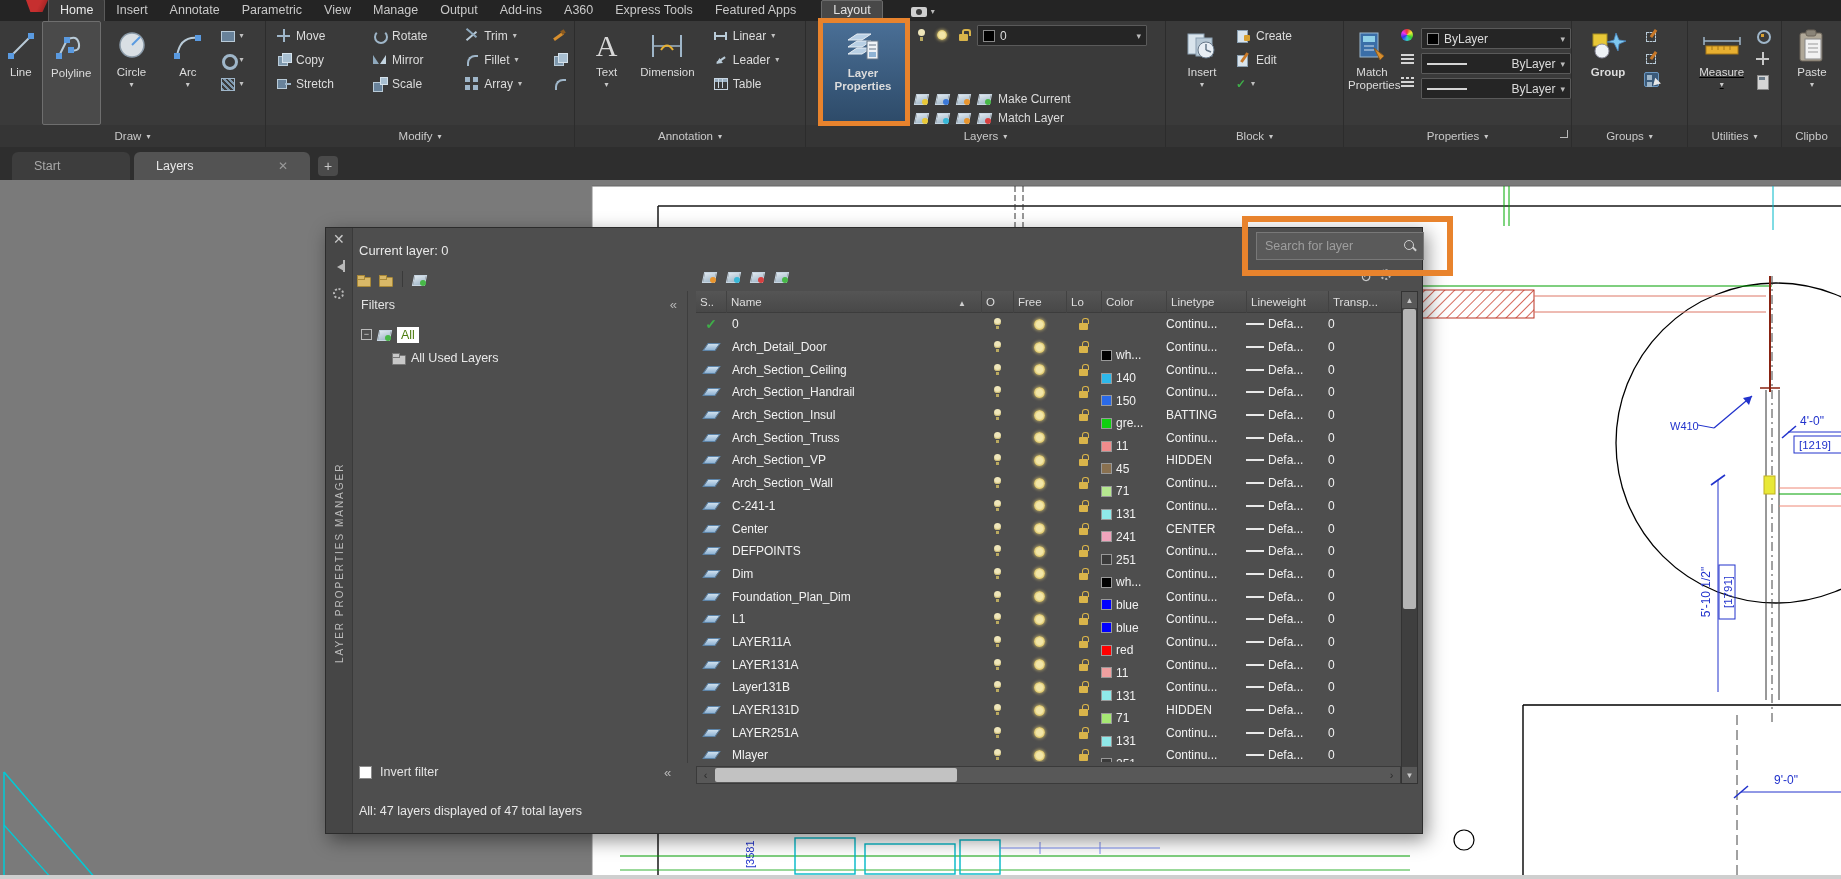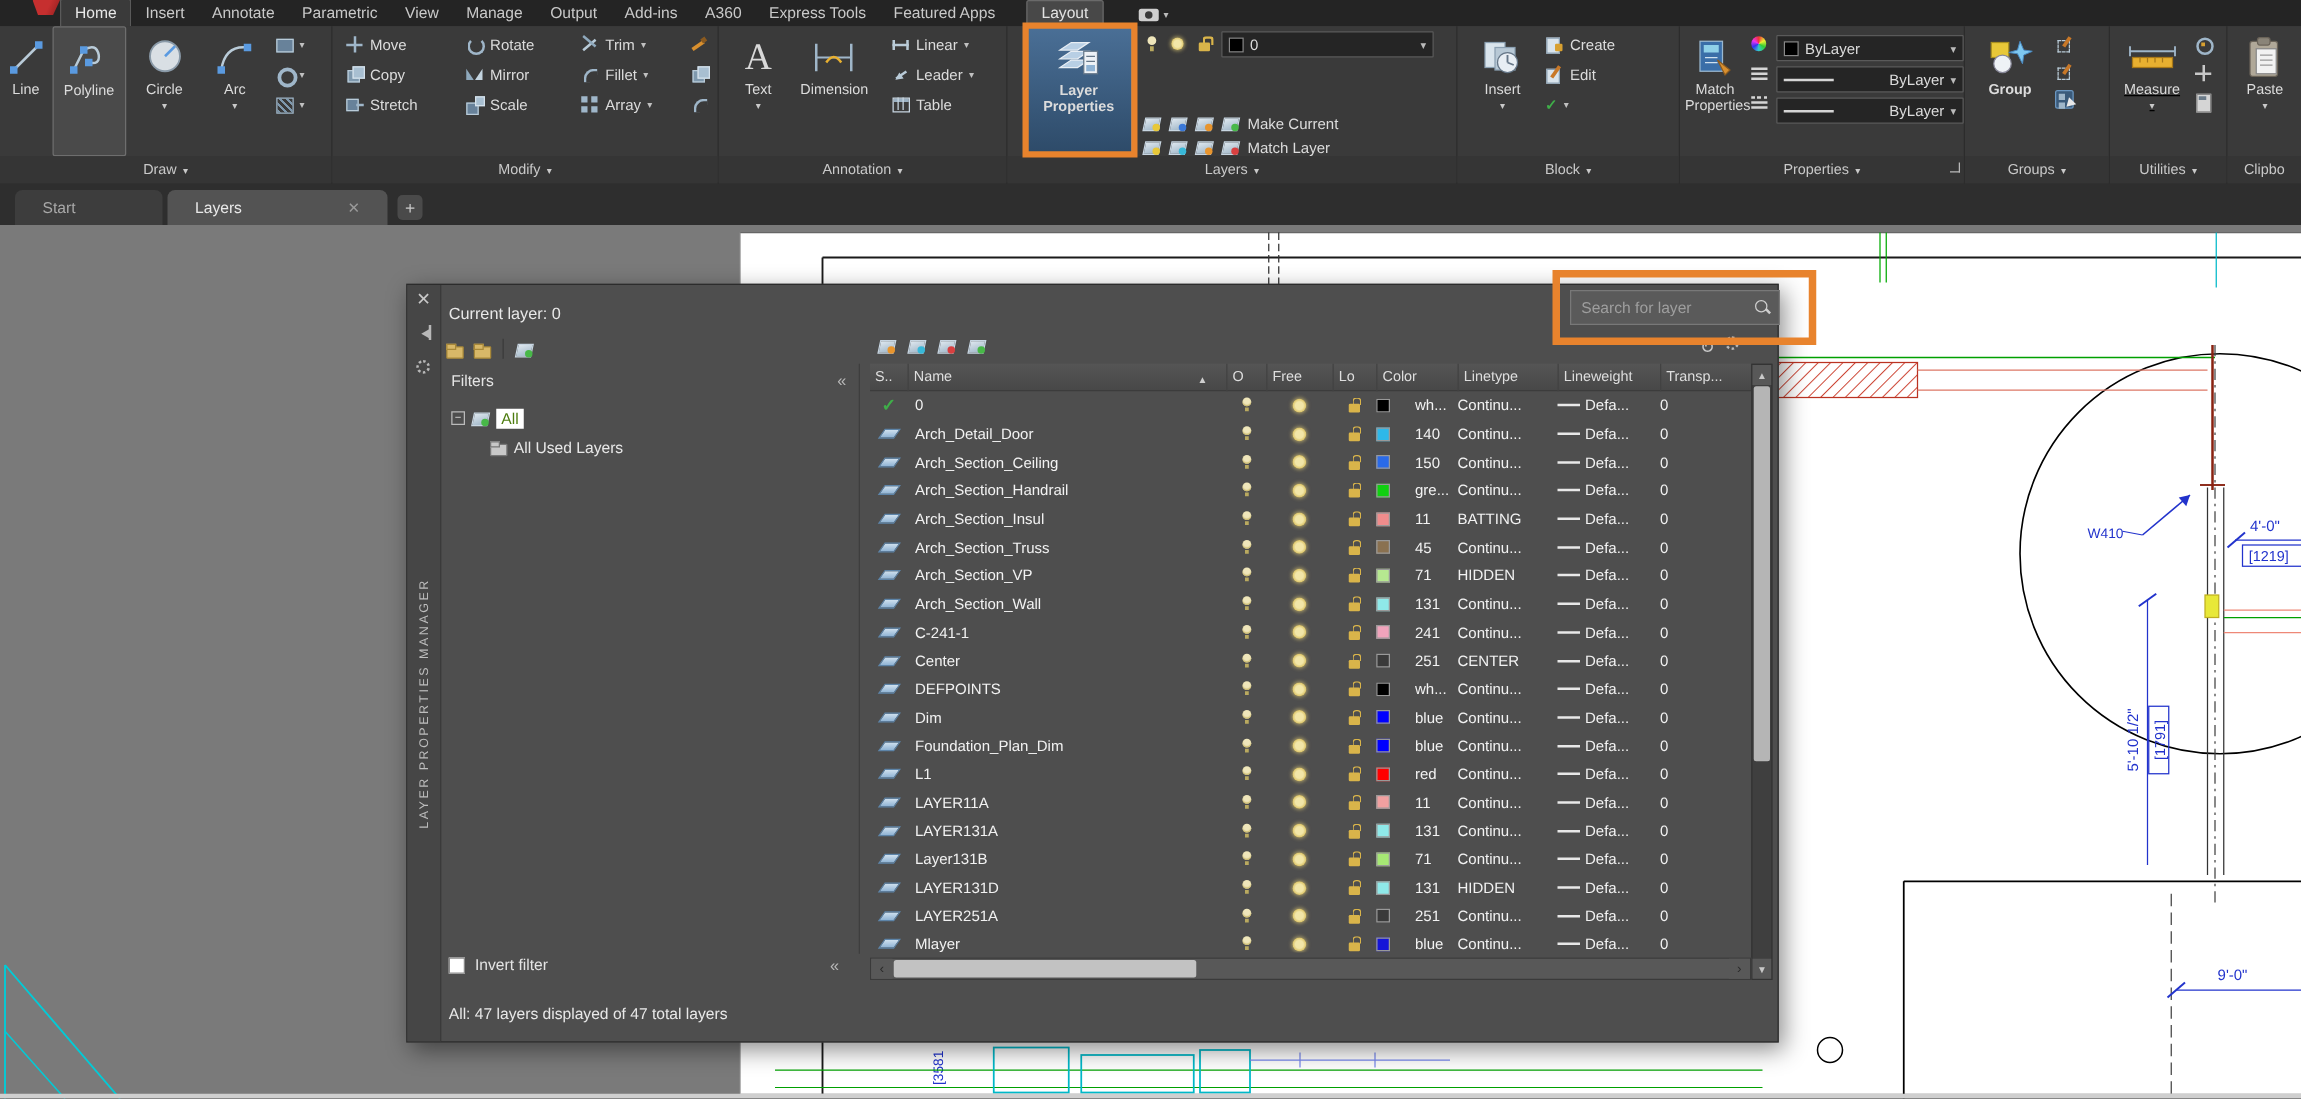--- a/index.html
+++ b/index.html
@@ -153,21 +153,21 @@
   .lheader .h{position:absolute;top:0;height:22px;display:flex;align-items:center;font-size:11.5px;color:#dedede;border-left:1px solid #424242;padding-left:4px;}
   .sortar{position:absolute;left:262px;top:8px;font-size:8px;color:#cfcfcf;}
   .lrows{position:absolute;left:0;top:22px;width:705px;height:449px;overflow:hidden;}
   .lrowi{position:relative;height:22.7px;width:705px;}
   .c{position:absolute;top:0;height:100%;display:flex;align-items:center;font-size:12px;color:#f2f2f2;white-space:nowrap;}
   .c-status{left:0;width:30px;justify-content:center;}
   .c-name{left:36px;}
   .c-o{left:285px;width:32px;justify-content:center;}
   .c-free{left:317px;width:53px;justify-content:center;}
   .c-lock{left:370px;width:35px;justify-content:center;}
-  .c-color{left:405px;width:65px;gap:20px;}
+  .c-color{left:405px;width:65px;gap:4px;margin-top:31px;}
   .c-linetype{left:470px;}
   .c-lw{left:550px;gap:4px;}
   .c-transp{left:632px;}
   .i-bulb{width:7px;height:12px;position:relative;}
   .i-bulb::before{content:'';position:absolute;top:0;left:0;width:7px;height:7px;border-radius:50%;background:#efe6bb;box-shadow:inset 0 -1px 1px #c9b86a;}
   .i-bulb::after{content:'';position:absolute;left:2px;bottom:1px;width:3px;height:3px;background:#b9a95f;}
   .i-sun{width:11px;height:11px;border-radius:50%;background:radial-gradient(#f2e6a8 40%,#d9c060 72%);box-shadow:0 0 3px 1px rgba(233,212,120,.55);}
   .i-lock{width:9px;height:7px;background:#d9b44a;border-radius:1px;position:relative;margin-top:5px;}
   .i-lock::before{content:'';position:absolute;top:-5px;left:3px;width:5px;height:5px;border:1.5px solid #d9b44a;border-bottom:none;border-radius:3px 3px 0 0;}
   .i-para{width:13px;height:8px;background:linear-gradient(180deg,#cfe0ee,#8fb3d4);transform:skewX(-35deg);border:1px solid #5d84a8;}

